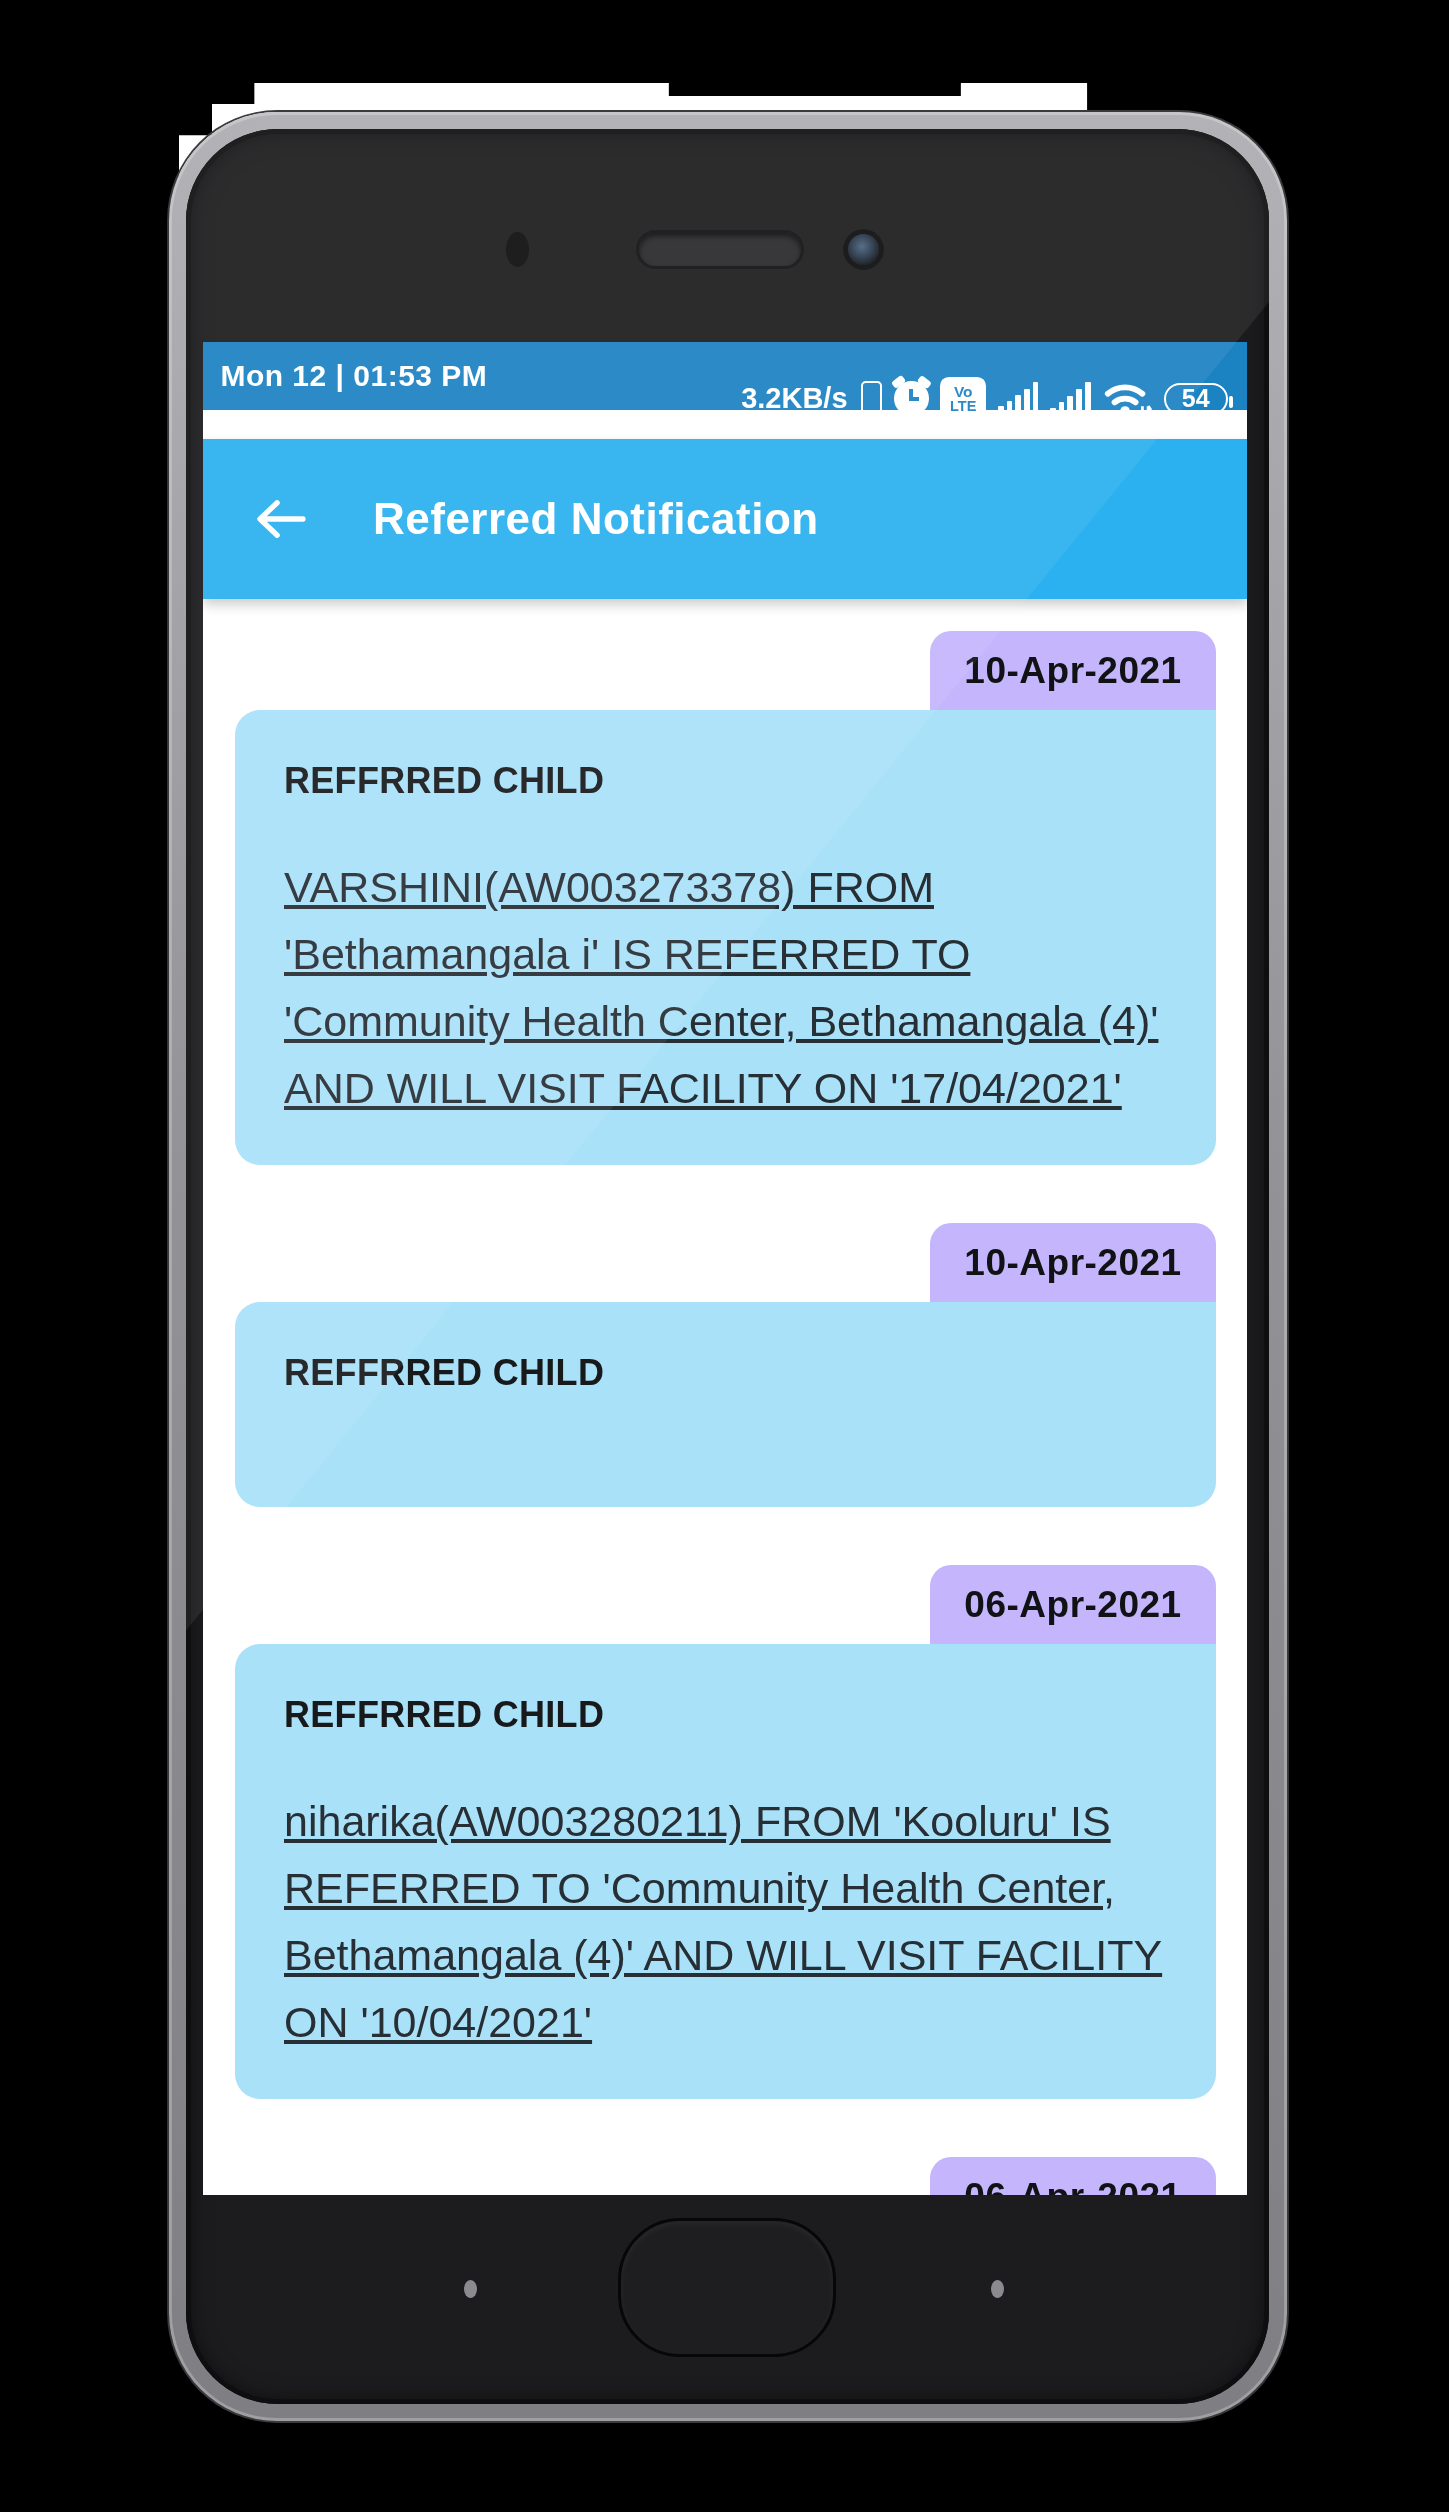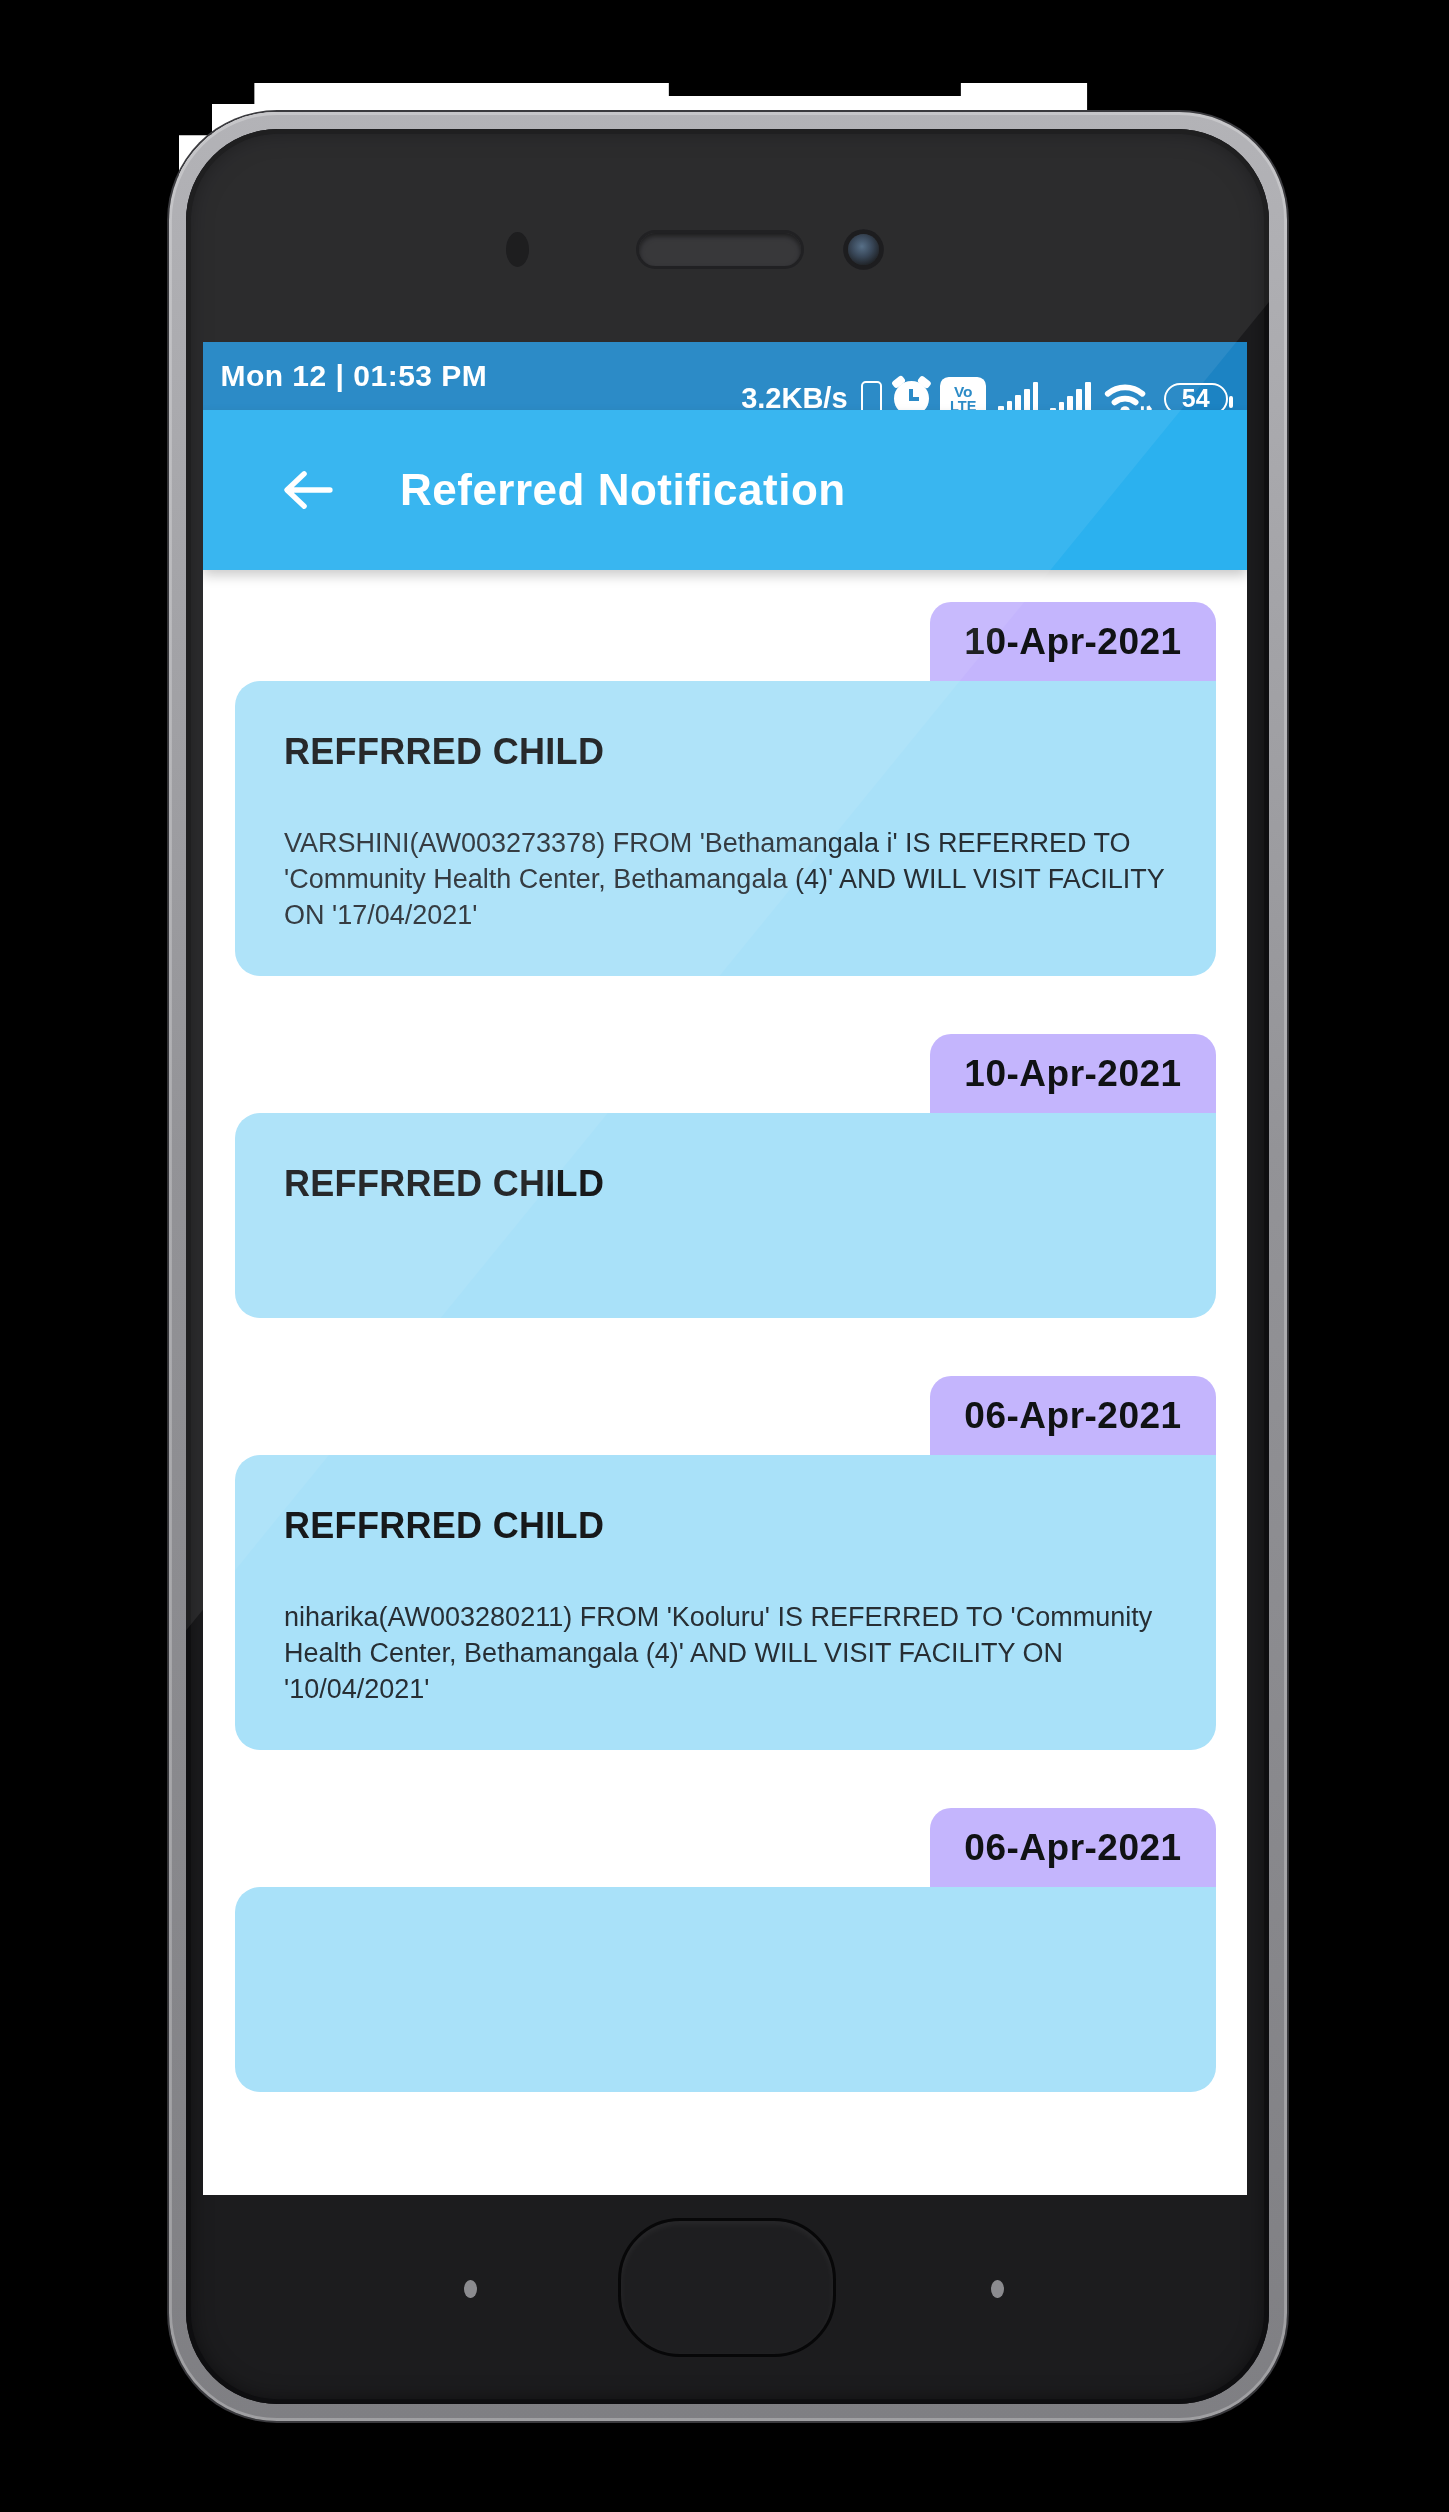--- a/index.html
+++ b/index.html
@@ -39,31 +39,31 @@
   .alarm .hands{position:absolute;left:15.5px;top:7.7px;width:3.9px;height:12.6px;background:#1c83c3;}
   .alarm .hands::after{content:'';position:absolute;left:0;top:8.7px;width:9.7px;height:3.9px;background:#1c83c3;}
   .volte{width:46px;height:43px;background:#ffffff;border-radius:8.7px;color:#1c83c3;font-weight:bold;display:flex;flex-direction:column;align-items:center;justify-content:center;line-height:1;}
   .volte .t1{font-size:15.5px;} .volte .t2{font-size:14.5px;}
   .bars{display:flex;align-items:flex-end;gap:2.9px;}
   .bars span{display:block;width:5.8px;background:#fff;border-radius:1px;}
   .battery{width:64px;height:32px;border:2.9px solid #fff;border-radius:19.3px;display:flex;align-items:center;justify-content:center;position:relative;}
   .battery::after{content:'';position:absolute;right:-6.8px;top:11.6px;width:3.9px;height:11.6px;background:#fff;border-radius:1.9px;}
   .battery .pct{font-size:25px;font-weight:bold;color:#fff;}
 
-  .appbar{height:160px;background:#2bb1ef;display:flex;align-items:center;padding-left:75px;flex:0 0 auto;box-shadow:0 5.8px 11.6px rgba(0,0,0,.22);position:relative;z-index:2;}
+  .appbar{height:160px;background:#2bb1ef;display:flex;align-items:center;padding-left:48px;flex:0 0 auto;box-shadow:0 5.8px 11.6px rgba(0,0,0,.22);position:relative;z-index:2;margin-top:29px;}
   .back{width:60px;height:48px;display:flex;align-items:center;justify-content:center;cursor:pointer;}
   .apptitle{color:#fff;font-size:44px;font-weight:bold;margin-left:62px;letter-spacing:0.5px;}
 
   .content{flex:1 1 auto;background:#fff;padding:32px 31px 0 32px;overflow:hidden;}
   .card{margin-bottom:58px;}
   .tab{margin-left:auto;width:286px;height:79px;background:#c4b5fd;border-radius:21px 21px 0 0;display:flex;align-items:center;justify-content:center;}
   .date{font-size:37px;font-weight:bold;color:#101214;letter-spacing:0.5px;}
   .body{background:#a9e1f9;border-radius:25px 0 25px 25px;padding:50px 43px 43px 49px;min-height:205px;}
   .ctitle{font-size:36px;font-weight:bold;color:#17191b;margin:0 0 52px 0;letter-spacing:0.3px;}
-  .cmsg{font-size:27px;line-height:36px;color:#272e34;margin:0;}
+  .cmsg{font-size:43px;line-height:67px;color:#272e34;margin:0;text-decoration:underline;}
 
   
   .glare{position:absolute;left:186px;top:129px;width:1083px;height:2275px;border-radius:92px;z-index:6;pointer-events:none;
     background:rgba(255,255,255,.07);
     clip-path:polygon(0% 0%,100% 0%,100% 7.6%,0% 66%);}
 </style>
 </head>
 <body>
 
 <div class="stage">

